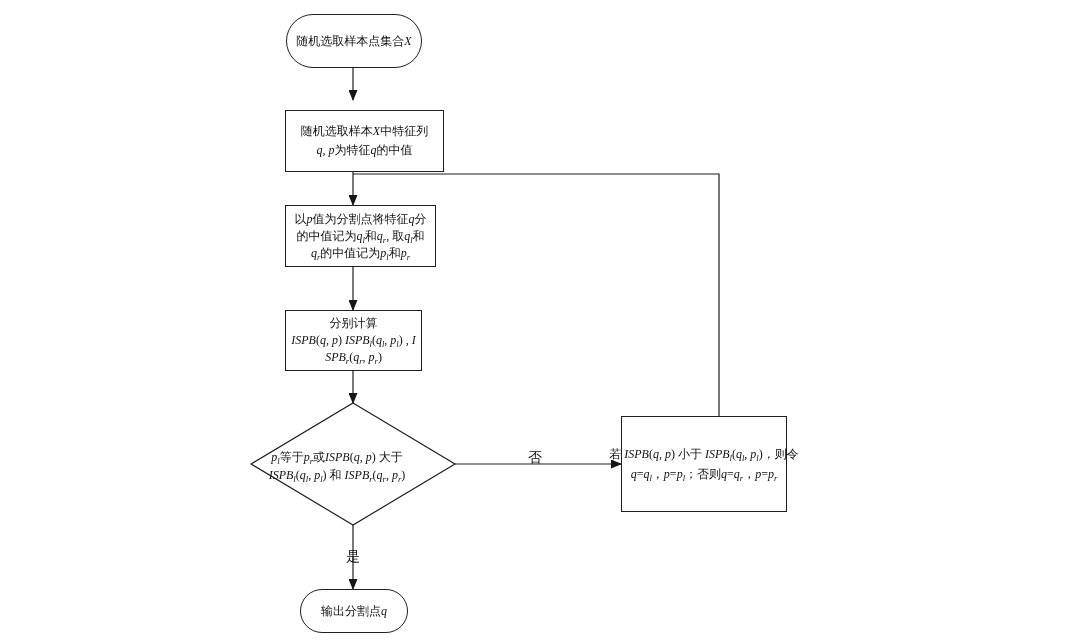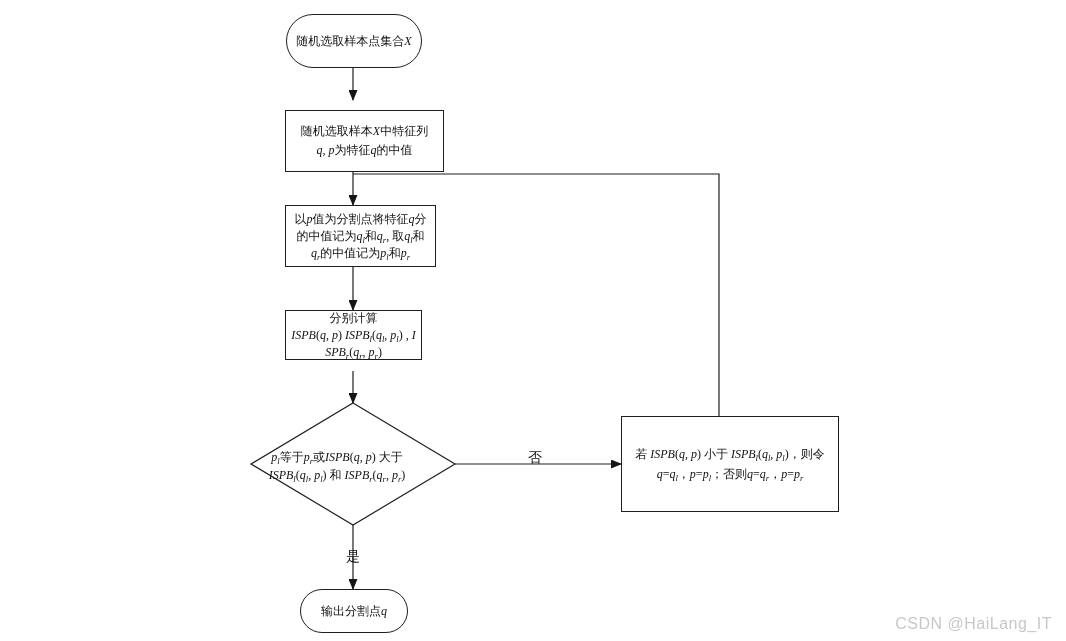--- a/index.html
+++ b/index.html
@@ -15,23 +15,23 @@
   }
   .process    { border:1.3px solid #1f1f1f; }
   .terminator { border:1.3px solid #1f1f1f; border-radius:27px; }
   .decision-text { background:transparent; border:none; }
   .tl { white-space:nowrap; }
   .it { font-style:italic; }
   sub { font-size:0.72em; font-style:italic; line-height:0; }
   #n-start   { left:286px; top:14px;  width:136px; height:54px; }
   #n-select  { left:285px; top:110px; width:159px; height:62px; line-height:19px; }
   #n-split   { left:285px; top:205px; width:151px; height:62px; line-height:17px; }
-  #n-compute { left:285px; top:310px; width:137px; height:50px; line-height:17px; }
+  #n-compute { left:285px; top:310px; width:137px; height:61px; line-height:17px; }
   #n-decision{ left:232px; top:446px; width:210px; line-height:18px; }
-  #n-update  { left:621px; top:416px; width:218px; height:96px; line-height:20px; }
+  #n-update  { left:621px; top:416px; width:166px; height:96px; line-height:20px; }
   #n-output  { left:300px; top:589px; width:108px; height:44px; border-radius:22px; }
   .edge-label { position:absolute; font-size:14px; color:#111111; }
   #lbl-no  { left:528px; top:449px; }
   #lbl-yes { left:346px; top:548px; }
   .watermark {
     position:absolute; right:14px; bottom:8px;
     font-family:"Liberation Sans","DejaVu Sans",sans-serif;
     font-size:16px; color:#c8c8c8; letter-spacing:0.5px;
   }
 </style>
@@ -88,15 +88,14 @@
     </div>
 
   <div id="n-output" class="node terminator">
       <div class="tl"><span>输出分割点</span><span class="it">q</span></div>
     </div>
 
   <span id="lbl-no" class="edge-label">否</span>
 
   <span id="lbl-yes" class="edge-label">是</span>
 
-  <div class="watermark">CSDN @HaiLang_IT</div>
 
 </div>
 
 </body></html>

